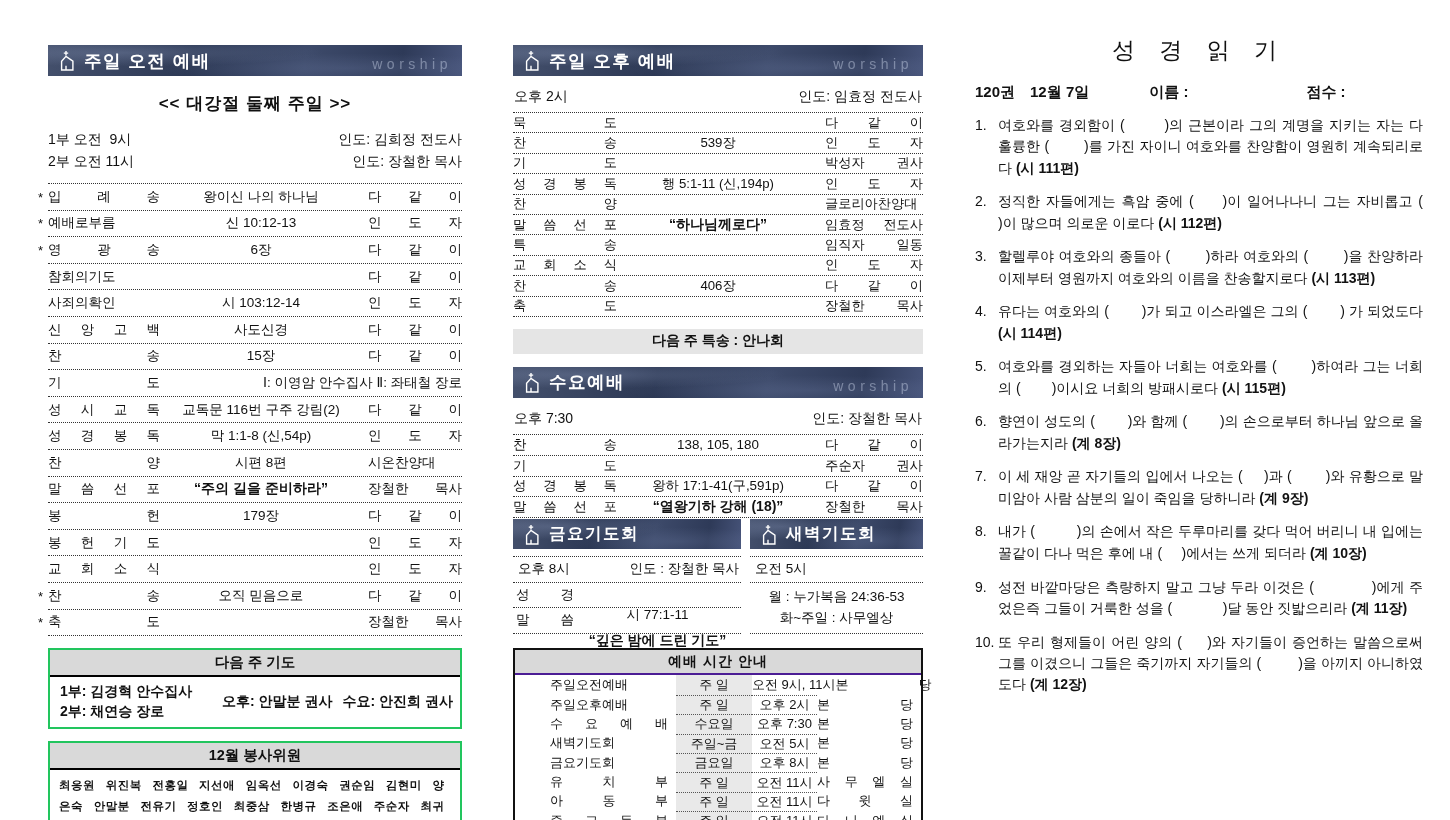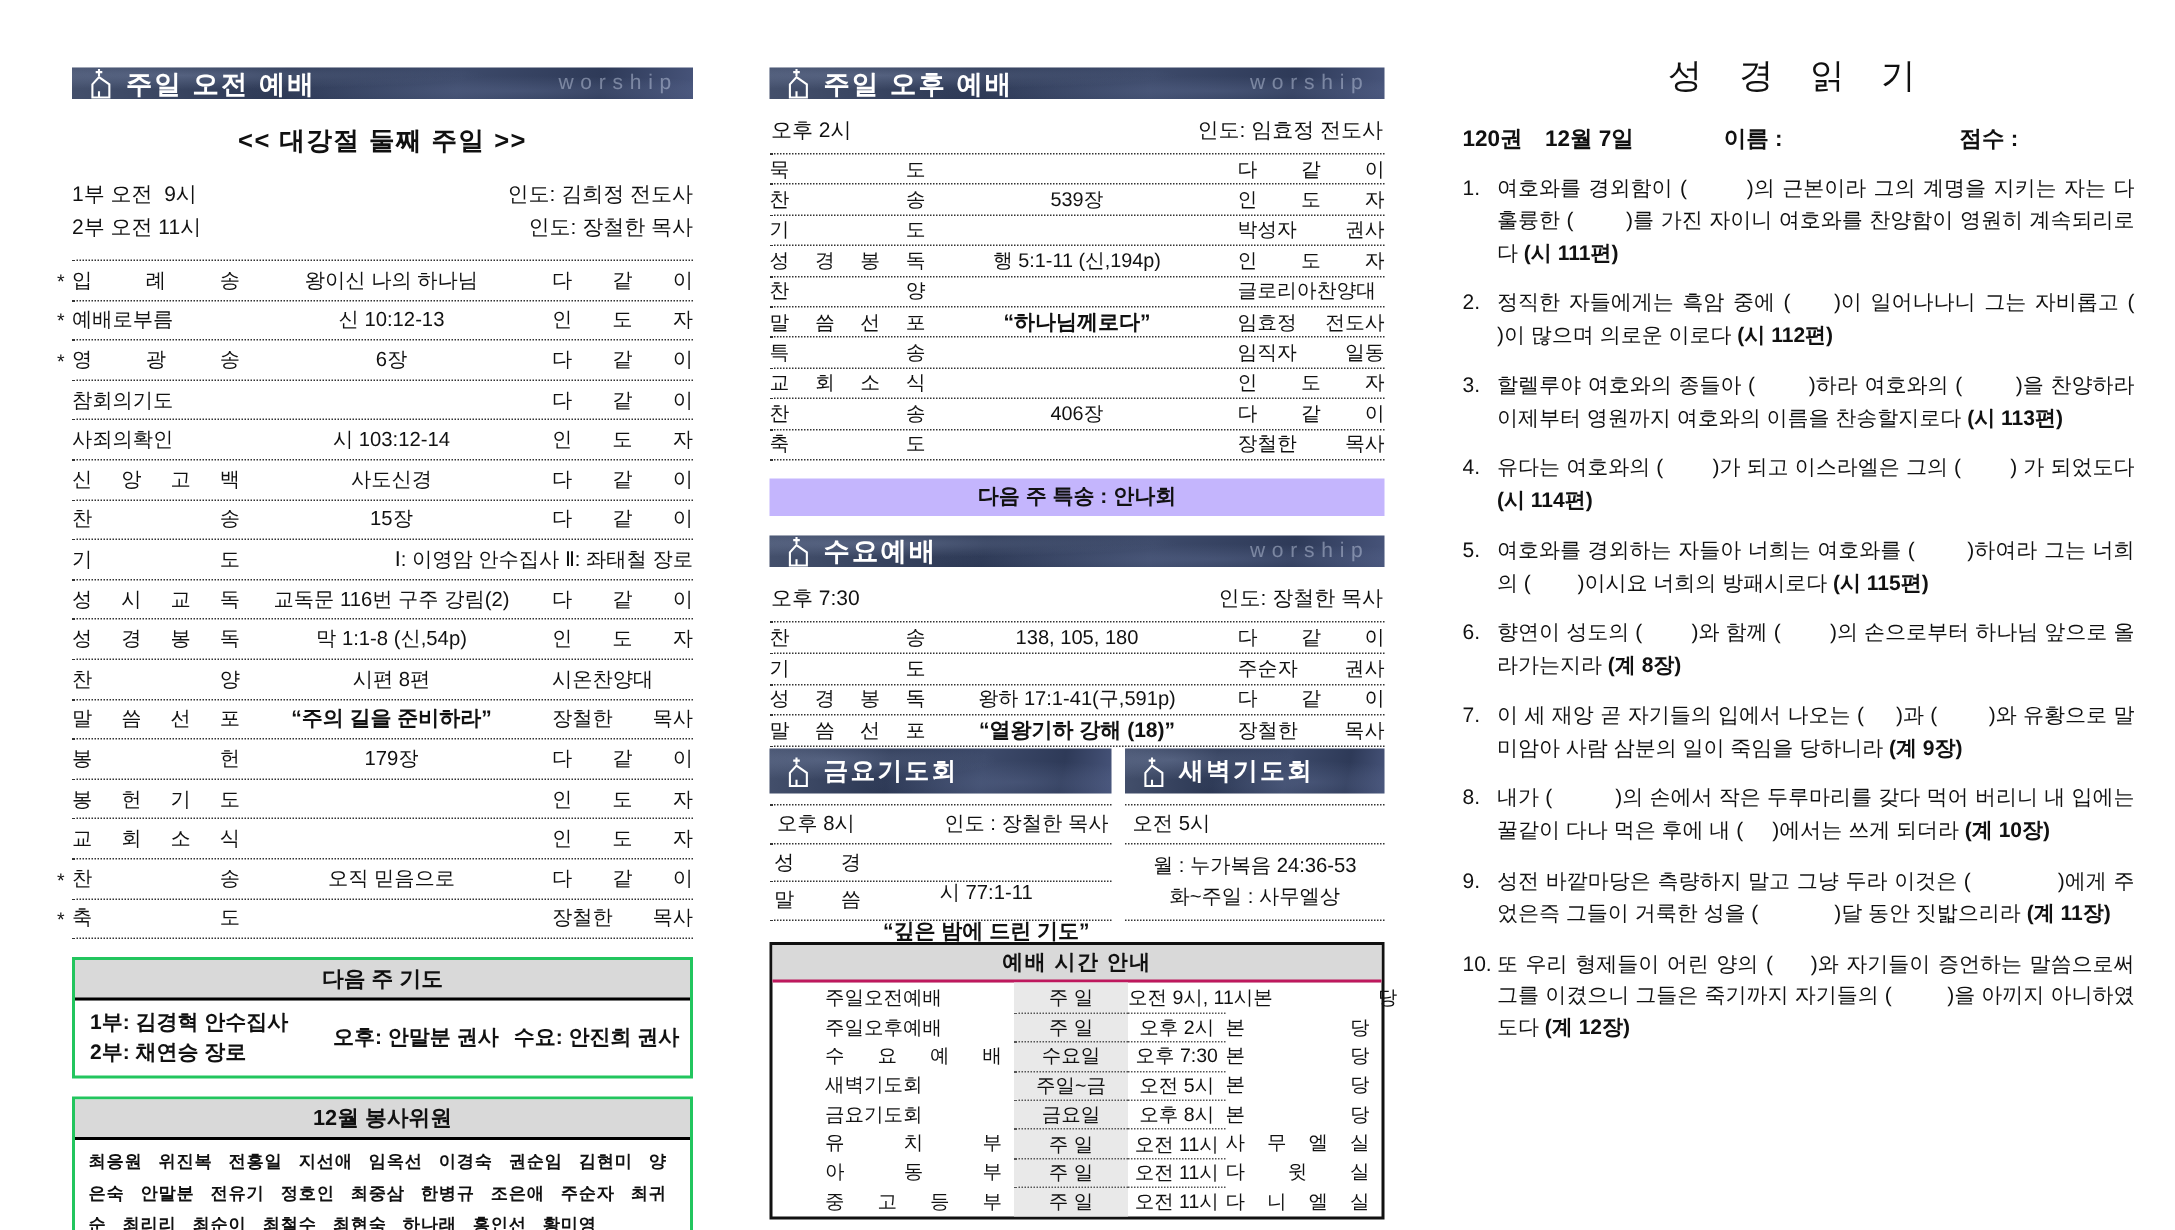--- a/index.html
+++ b/index.html
@@ -8,21 +8,21 @@
     font-family:"Liberation Sans","DejaVu Sans",sans-serif;color:#111;
     -webkit-font-smoothing:antialiased;
   }
   .col{position:absolute;top:45px;}
   .col-left{left:48px;width:414px;}
   .col-mid{left:513px;width:410px;}
   .col-right{left:975px;top:28px;width:448px;}
 
   
   .banner{
-    height:21px;display:flex;align-items:center;position:relative;color:#fff;
+    height:31px;display:flex;align-items:center;position:relative;color:#fff;
     background:
       radial-gradient(ellipse at 18% 25%, rgba(150,165,200,.30), transparent 42%),
       radial-gradient(ellipse at 72% 75%, rgba(110,125,165,.28), transparent 45%),
       linear-gradient(100deg,#44506c 0%,#2c3854 35%,#3d4a6a 62%,#2e3a58 85%,#47547a 100%);
   }
   .bicon{margin:0 8px 0 11px;flex:0 0 auto;}
   .btitle{font-weight:bold;font-size:17.5px;letter-spacing:1.5px;white-space:nowrap;}
   .half .btitle{font-size:16.5px;}
   .bwm{position:absolute;right:10px;bottom:4px;font-size:14px;letter-spacing:4.5px;color:rgba(215,224,242,.42);font-weight:normal;}
 
@@ -47,38 +47,38 @@
 
   .box{border:2px solid #22c55e;margin-top:12px;}
   .box-head{background:#d9d9d9;border-bottom:2px solid #000;font-weight:bold;text-align:center;font-size:14.5px;padding:3px 0;}
   .nw-body{display:flex;align-items:center;padding:5px 10px 6px;font-weight:bold;font-size:14px;gap:10px;}
   .nw-col1{flex:0 0 152px;line-height:1.4;}
   .nw-cell{flex:1;text-align:center;white-space:nowrap;}
   .vol-body{padding:5px 9px 8px;font-size:11.5px;font-weight:600;line-height:1.8;word-spacing:7px;letter-spacing:.5px;}
 
   
   .info{display:flex;justify-content:space-between;font-size:14px;margin:12px 1px 6px;}
-  .notice{background:#c4b5fd;text-align:center;font-weight:bold;font-size:14px;padding:3.5px 0;margin:12px 0 13px;}
+  .notice{background:#e5e5e5;text-align:center;font-weight:bold;font-size:14px;padding:3.5px 0;margin:12px 0 13px;}
   .half-row{display:flex;gap:9px;margin-top:1px;}
   .half{flex:0 0 228px;height:30px;}
   .half.right{flex:1 1 auto;}
   .sub-row{display:flex;gap:9px;}
   .sub{margin-top:7px;border-top:1.5px dotted #333;font-size:13.5px;}
   .sub-left{flex:0 0 228px;}
   .sub-right{flex:1 1 auto;}
   .srow{display:flex;align-items:center;height:24.5px;border-bottom:1.5px dotted #333;}
   .stime{flex:0 0 92px;padding-left:5px;white-space:pre;}
   .sleader{flex:1;text-align:right;padding-right:2px;white-space:nowrap;}
   .slabel{flex:0 0 58px;padding-left:3px;text-align:justify;text-align-last:justify;white-space:nowrap;}
   .sval{flex:1;text-align:center;white-space:nowrap;margin-top:41px;}
   .sval.bq{font-weight:bold;font-size:14px;}
   .dawn-block{border-bottom:1.5px dotted #333;text-align:center;line-height:1.55;padding:4px 0 5px;white-space:nowrap;}
 
   .st-table{border:2px solid #111;margin-top:14px;}
-  .st-head{background:#d9d9d9;border-bottom:2px solid #be185d;font-weight:bold;text-align:center;font-size:14px;padding:2.5px 0;letter-spacing:1px;}
+  .st-head{background:#d9d9d9;border-bottom:2px solid #4c1d95;font-weight:bold;text-align:center;font-size:14px;padding:2.5px 0;letter-spacing:1px;}
   .st-row{display:flex;align-items:stretch;height:19.4px;font-size:13px;margin-left:28px;}
   .st-cell{display:flex;align-items:center;}
   .st-name{flex:0 0 118px;padding-left:7px;}
   .st-name span{width:100%;text-align:justify;text-align-last:justify;white-space:nowrap;}
   .st-day{flex:0 0 76px;margin-left:8px;background:#e9e9e9;justify-content:center;white-space:nowrap;}
   .st-time{flex:1 1 auto;justify-content:center;white-space:pre;}
   .st-place{flex:0 0 96px;padding-right:8px;}
   .st-place span{width:100%;text-align:justify;text-align-last:justify;white-space:nowrap;}
   .st-row:not(:first-of-type) .st-day,
   .st-row:not(:first-of-type) .st-time{border-top:1.5px dotted #555;}

